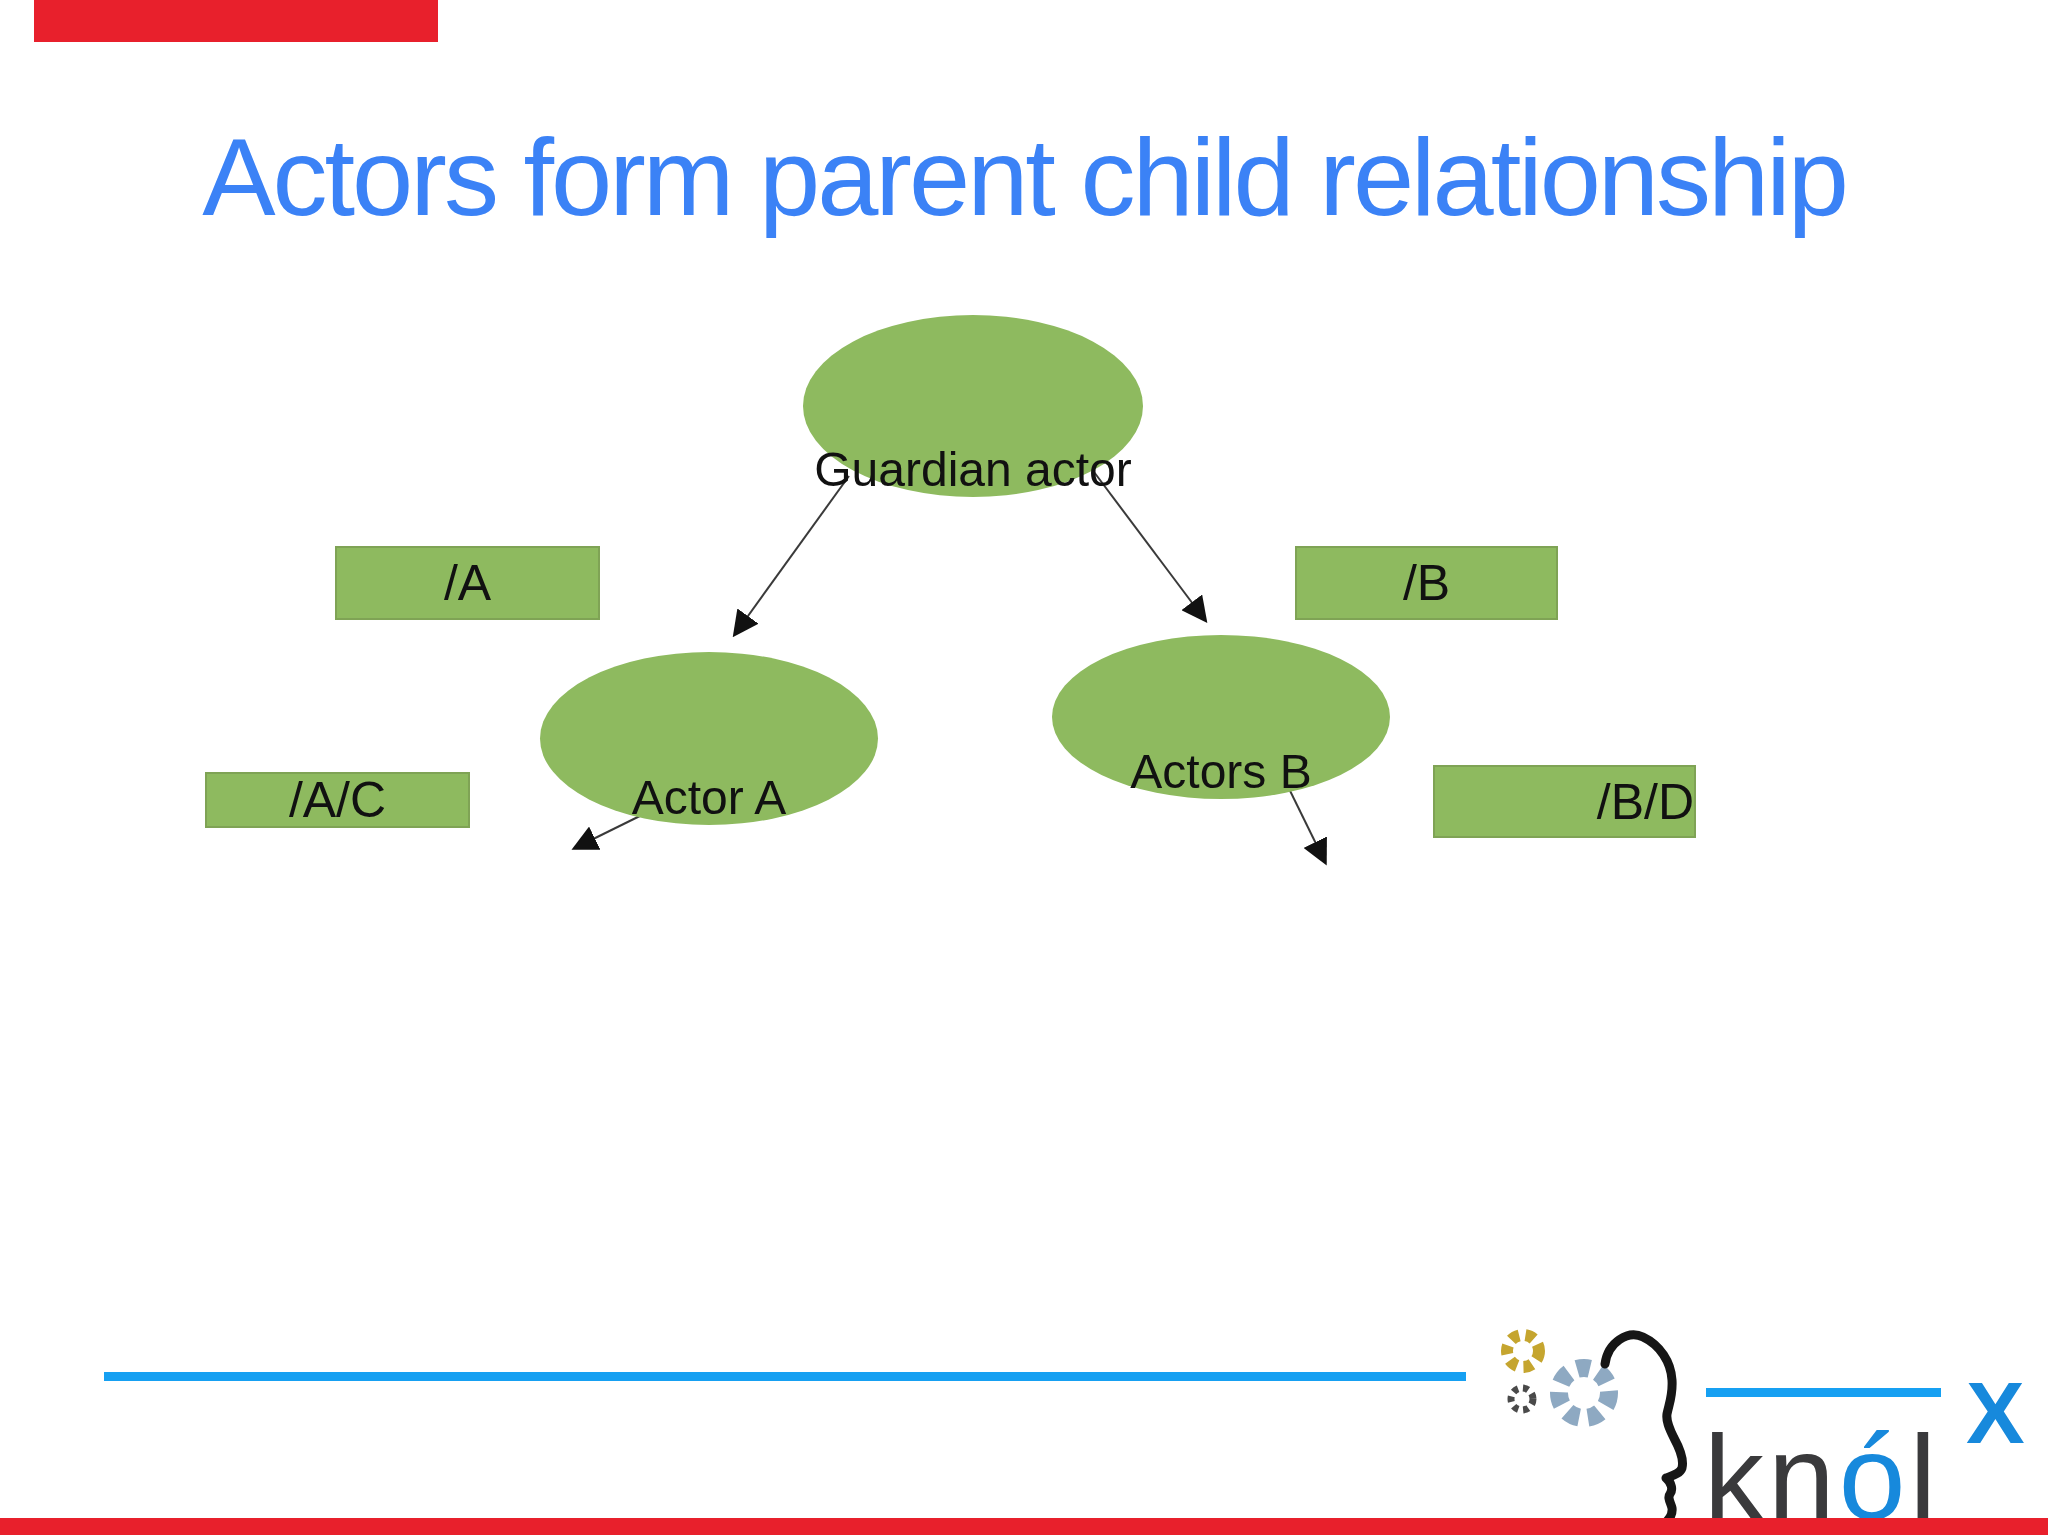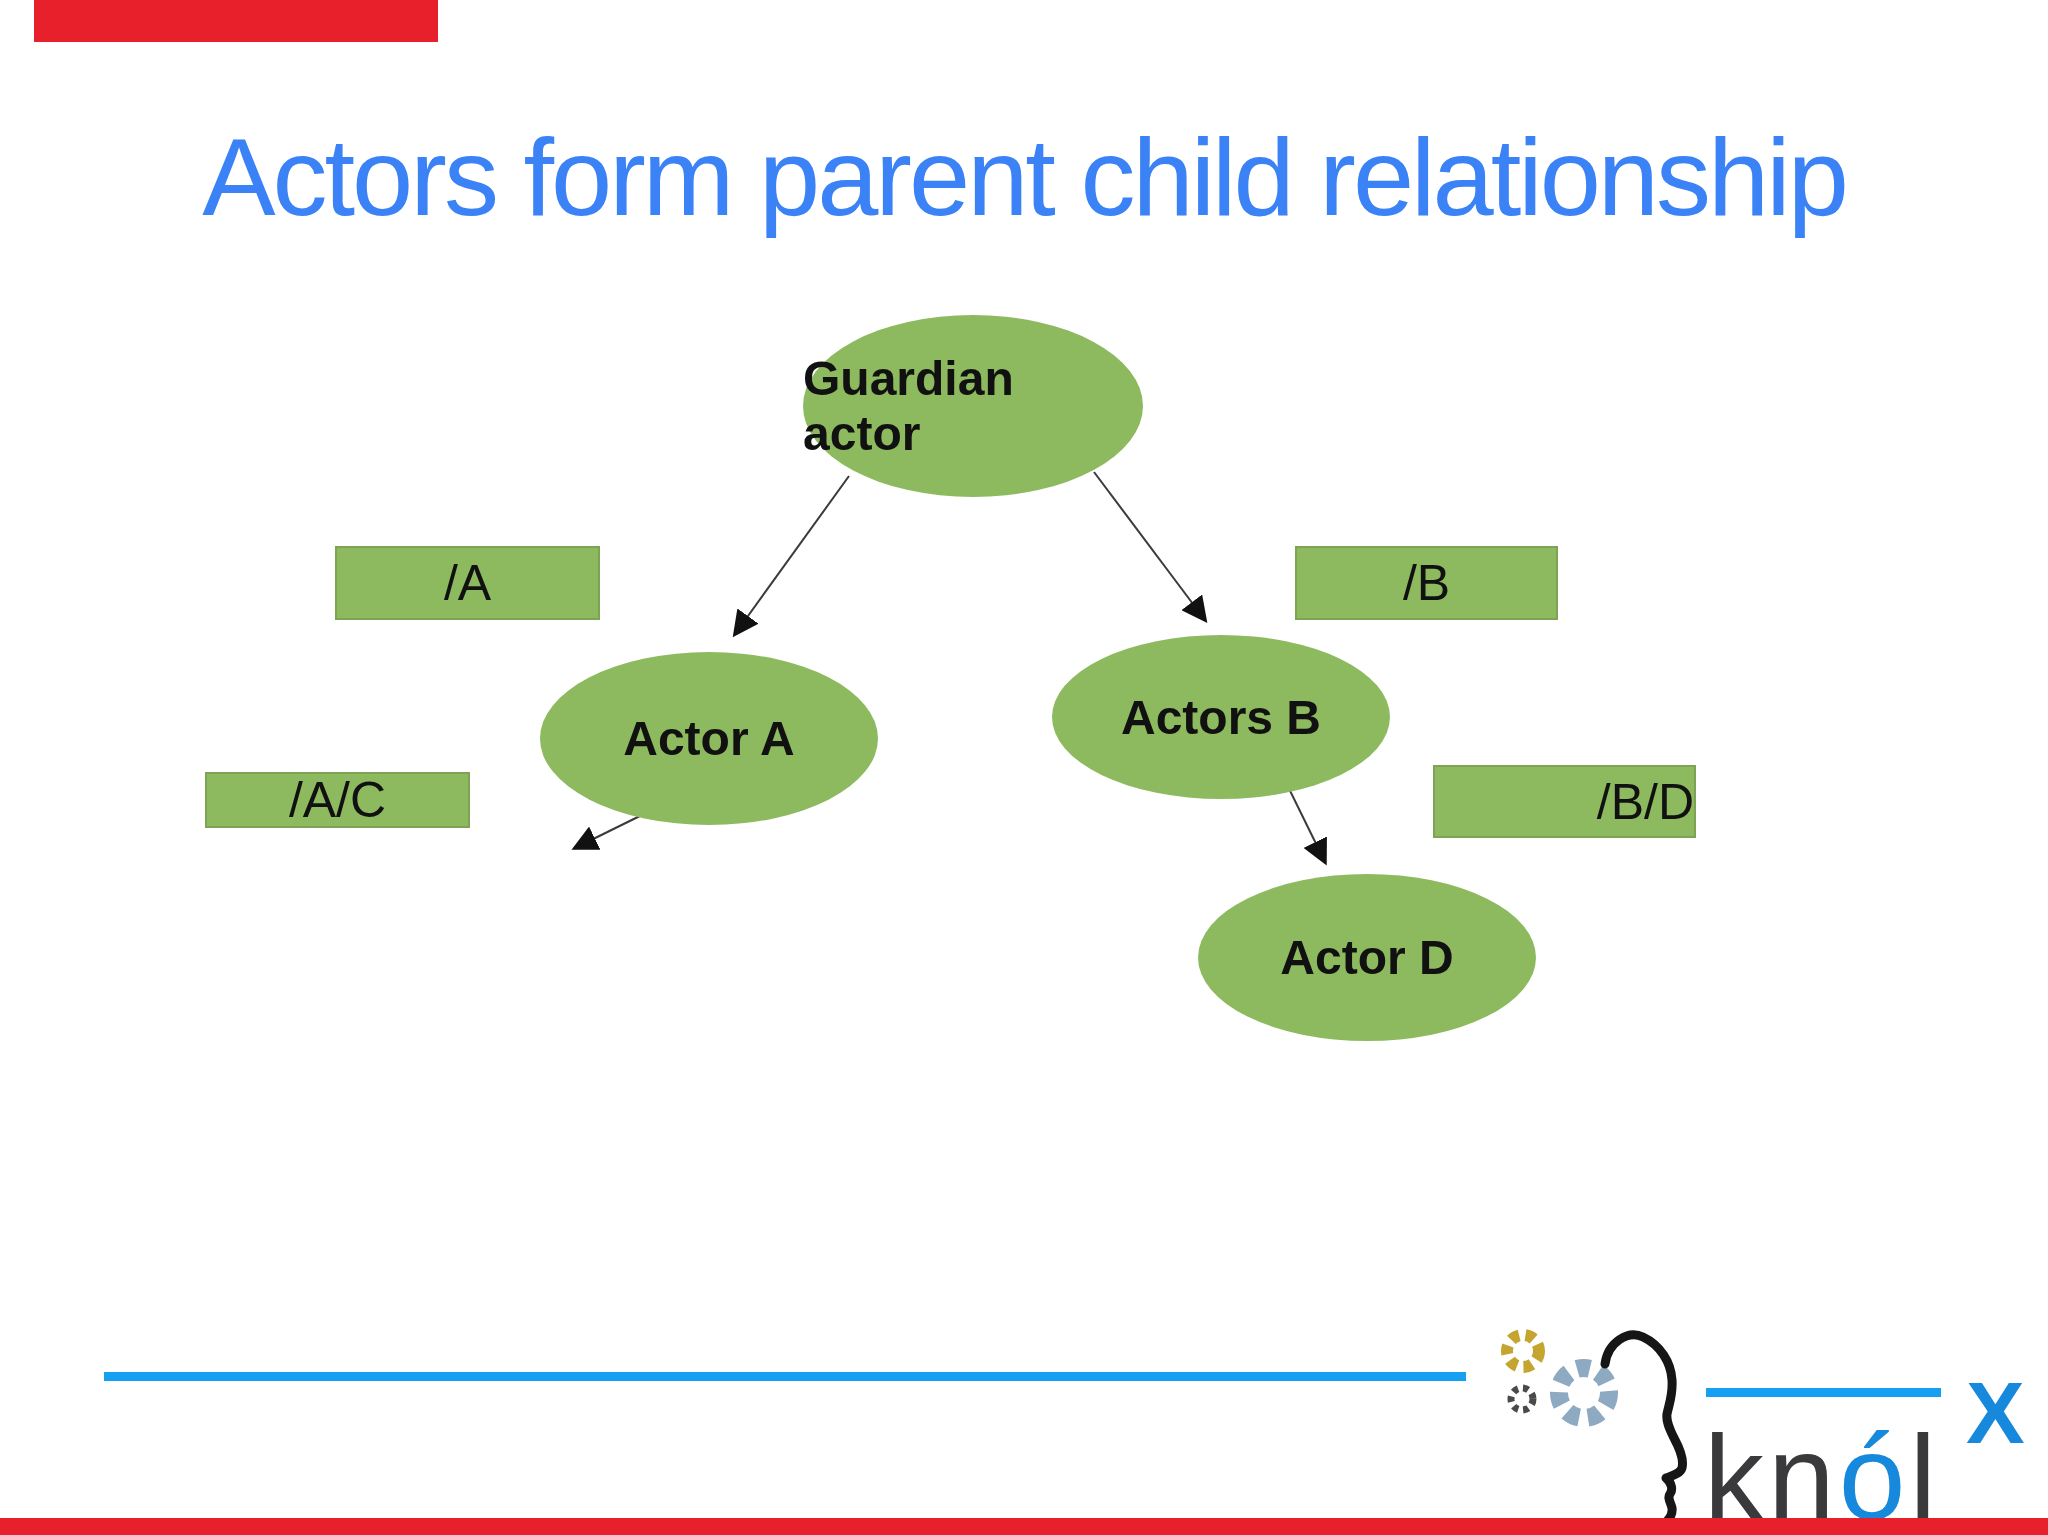--- a/index.html
+++ b/index.html
@@ -25,22 +25,22 @@
     text-align:center;
     font-size:110px;line-height:1.0;font-weight:400;
     letter-spacing:-3px;
     color:#3b82f6;
     white-space:nowrap;
   }
   .node{
     position:absolute;
     background:var(--node-green,#8eba5f);
     border-radius:50%;
-    display:flex;align-items:center;justify-content:center;
-    color:#111;font-size:48px;font-weight:bold;
+    display:flex;align-items:flex-end;justify-content:center;
+    color:#111;font-size:48px;
   }
   .plabel{
     position:absolute;
     background:var(--node-green,#8eba5f);
     border:2px solid rgba(100,120,70,0.35);
     box-sizing:border-box;
     display:flex;align-items:center;justify-content:center;
     color:#111;font-size:50px;
   }
   .edges{
@@ -83,23 +83,20 @@
 
   <div class="node" style="left:540px;top:652px;width:338px;height:173px;">
     <span>Actor A</span>
   </div>
 
   <div class="node" style="left:1052px;top:635px;width:338px;height:164px;">
     <span>Actors B</span>
   </div>
 
 
-  <div class="node" style="left:1198px;top:874px;width:338px;height:167px;">
-    <span>Actor D</span>
-  </div>
 
   <div class="plabel" style="left:335px;top:546px;width:265px;height:74px;">
     <span>/A</span>
   </div>
 
   <div class="plabel" style="left:1295px;top:546px;width:263px;height:74px;">
     <span>/B</span>
   </div>
 
   <div class="plabel" style="left:205px;top:772px;width:265px;height:56px;">

